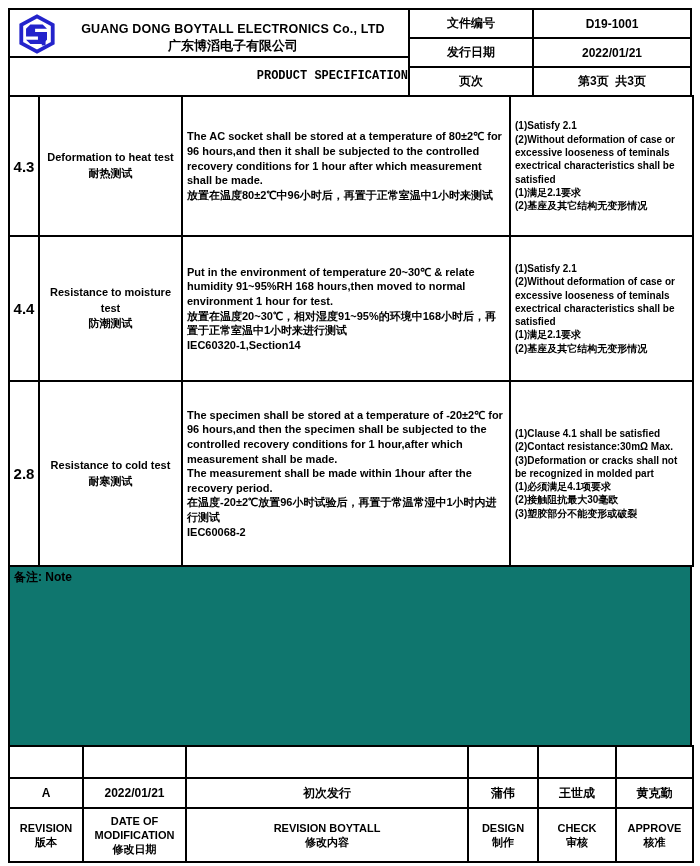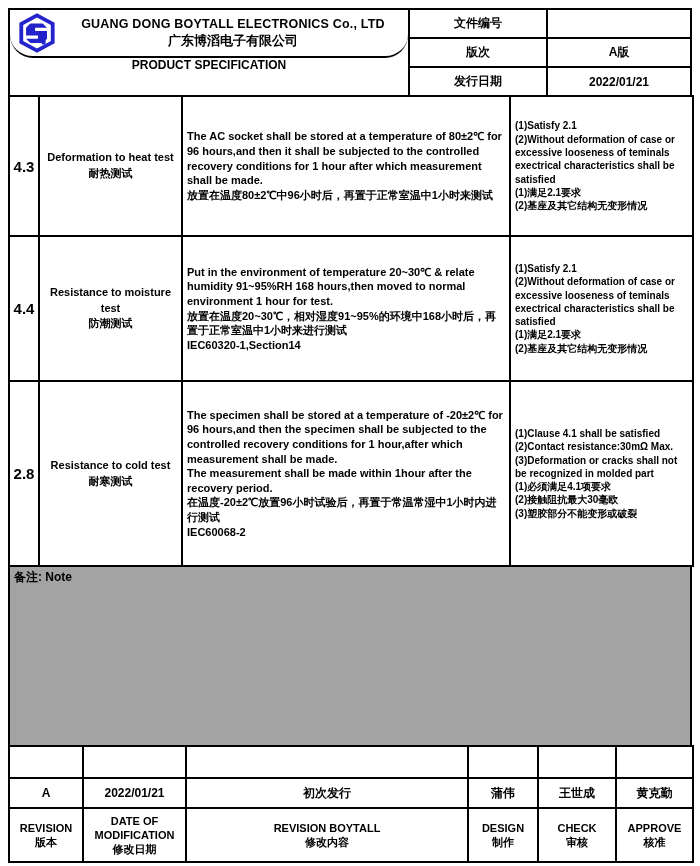--- a/index.html
+++ b/index.html
@@ -6,45 +6,45 @@
   body {
     width:700px; height:866px; position:relative;
     font-family:"Liberation Sans", sans-serif;
     font-weight:bold; color:#000;
   }
   .page { position:absolute; left:8px; top:8px; width:684px; }
 
   
   .header { display:flex; border:2px solid #000; box-sizing:border-box; height:89px; background:#fff; }
   .header-left { width:400px; border-right:2px solid #000; box-sizing:border-box; display:flex; flex-direction:column; }
-  .company-cell { height:48px; border-bottom:2px solid #000; box-sizing:border-box; display:flex; align-items:center; padding:2px 6px; gap:6px;border-radius:23px; }
+  .company-cell { height:48px; border-bottom:2px solid #000; box-sizing:border-box; display:flex; align-items:flex-end; padding:2px 6px; gap:6px; }
   .logo { flex:0 0 auto; width:42px; height:40px; display:flex; align-items:center; justify-content:center; }
   .company-names { flex:1; text-align:center; line-height:1.25; }
   .company-en { font-size:12.5px; letter-spacing:0.2px; }
   .company-cn { font-size:13px;font-family:Liberation Serif, serif; }
-  .title-cell { flex:1; display:flex; flex-direction:row; justify-content:center; text-align:right; line-height:1.3; }
+  .title-cell { flex:1; display:flex; flex-direction:column; justify-content:center; text-align:right; line-height:1.3;font-family:Liberation Mono, monospace; }
   .title-en { font-size:12px; }
   .title-cn { font-size:12px; }
   .header-right { flex:1; display:flex; flex-direction:column; }
   .hr-row { flex:1; display:flex; border-bottom:2px solid #000; box-sizing:border-box; }
   .hr-row:last-child { border-bottom:none; }
-  .hr-label { width:138px; border-right:2px solid #000; box-sizing:border-box; display:flex; align-items:center; justify-content:center; font-size:12px; }
+  .hr-label { width:124px; border-right:2px solid #000; box-sizing:border-box; display:flex; align-items:center; justify-content:center; font-size:12px; }
   .hr-value { flex:1; display:flex; align-items:center; justify-content:center; font-size:12px; white-space:pre; }
 
   
   table { border-collapse:collapse; table-layout:fixed; width:684px; background:#fff; }
   .spec-table { margin-top:-2px; }
   .spec-table td { border:2px solid #000; vertical-align:middle; }
   td.spec-no { text-align:center; font-size:15px; }
   td.spec-item { text-align:center; font-size:11px; line-height:1.45; }
   td.spec-desc { font-size:11px; line-height:1.33; padding:3px 3px 3px 4px; white-space:pre-line; }
   td.spec-req { font-size:10px; line-height:1.33; padding:3px 2px 3px 4px; white-space:pre-line; }
 
   
-  .note-box { margin-top:-2px; border:2px solid #000; box-sizing:border-box; height:182px; padding:2px 4px; font-size:12px; background:#a3a3a3; }
+  .note-box { margin-top:-2px; border:2px solid #000; box-sizing:border-box; height:182px; padding:2px 4px; font-size:12px; background:#0f766e; }
 
   
   .rev-table { margin-top:-2px; }
   .rev-table td { border:2px solid #000; text-align:center; vertical-align:middle; }
   .rev-empty td { height:28px; }
   .rev-data td { height:26px; font-size:12px; }
   .rev-head td { height:48px; font-size:11px; line-height:1.3; padding:2px; }
   .rev-head .en { font-size:11px; }
   .rev-head .cn { font-size:11px; }
 </style>
@@ -68,28 +68,29 @@
           <div class="company-cn">广东博滔电子有限公司</div>
         </div>
       </div>
       <div class="title-cell">
         <div class="title-en">PRODUCT SPECIFICATION</div>
       </div>
     </div>
     <div class="header-right">
       <div class="hr-row">
         <div class="hr-label">文件编号</div>
-      </div>
-      <div class="hr-row">
-        <div class="hr-label">版次</div>
-        <div class="hr-value">A版</div>
+        <div class="hr-value">D19-1001</div>
       </div>
       <div class="hr-row">
         <div class="hr-label">发行日期</div>
         <div class="hr-value">2022/01/21</div>
+      </div>
+      <div class="hr-row">
+        <div class="hr-label">页次</div>
+        <div class="hr-value">第3页  共3页</div>
       </div>
     </div>
   </div>
 
   <table class="spec-table">
     <colgroup>
         <col style="width:30px">
         <col style="width:143px">
         <col style="width:328px">
         <col style="width:183px">

